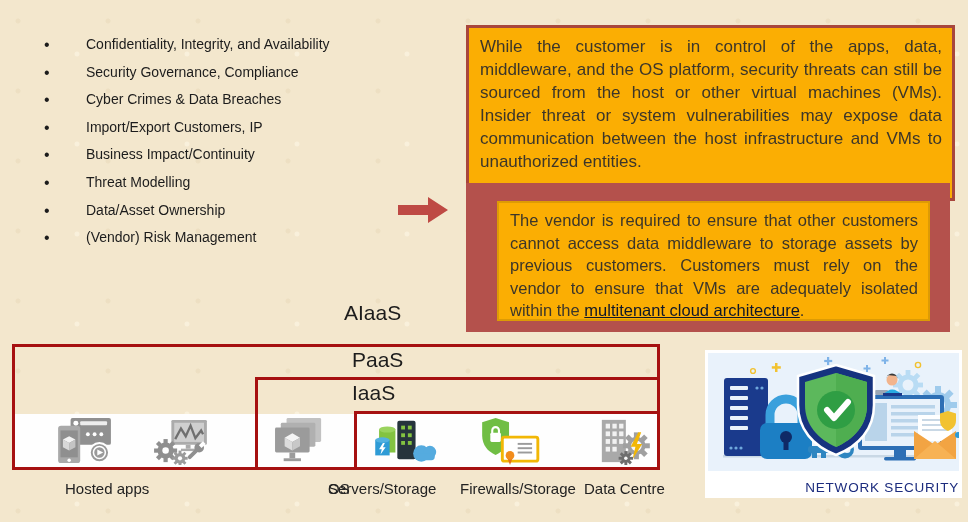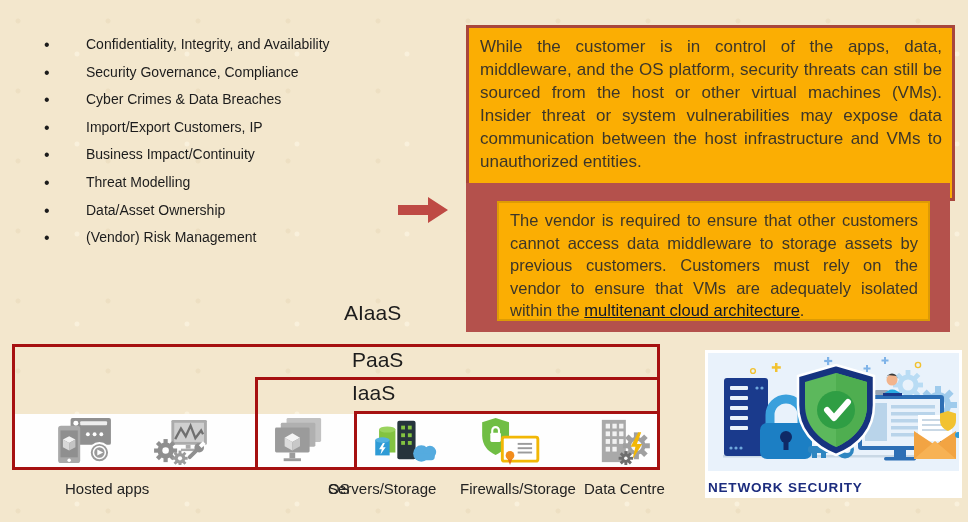--- a/index.html
+++ b/index.html
@@ -77,22 +77,22 @@
   #cap-servers { left:328px; }
   #cap-fire    { left:460px; }
   #cap-dc      { left:584px; }
 
   
   .photo {
     position:absolute; left:705px; top:350px; width:257px; height:148px;
     background:#FFFFFF; padding:3px 3px 0 3px;
   }
   .photo-caption {
-    height:27px; line-height:25px; text-align:left;
-    font-size:13.5px; font-weight:700; letter-spacing:0.8px; color:#1C2C7E;
+    height:27px; line-height:25px; text-align:right;
+    font-size:13.5px; font-weight:400; letter-spacing:0.8px; color:#1C2C7E;
   }
 </style>
 </head>
 <body>
 
 <div class="slide">
 
   <ul class="bullets">
     <li>Confidentiality, Integrity, and Availability</li>
     <li>Security Governance, Compliance</li>

